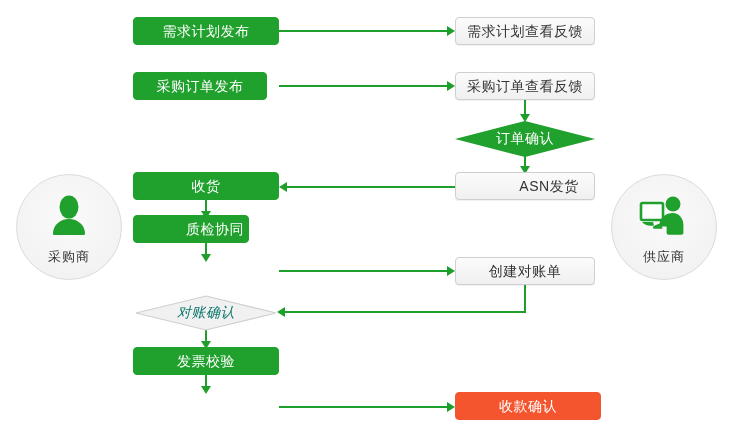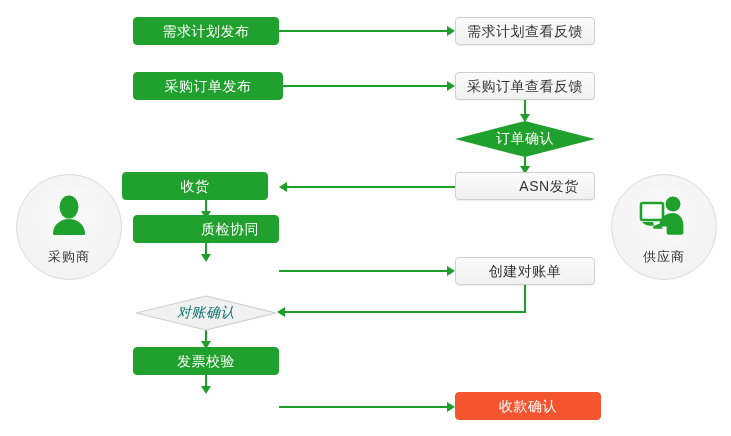--- a/index.html
+++ b/index.html
@@ -198,36 +198,36 @@
         <path d="M22 28.5c-3.4.6-6 1.6-7.6 2.9-1 .8-.6 2.3.8 2.3h8.4z" fill="#20A02C"></path>
       </svg>
     </span>
     <span class="alabel">供应商</span>
   </div>
 
   <div class="node green" style="left:133px; top:17px; width:146px; height:28px;">需求计划发布</div>
 
   <div class="node plain" style="left:455px; top:17px; width:140px; height:28px;">需求计划查看反馈</div>
 
-  <div class="node green" style="left:133px; top:72px; width:150px; height:28px;">采购订单发布</div>
+  <div class="node green" style="left:133px; top:72px; width:134px; height:28px;">采购订单发布</div>
 
   <div class="node plain" style="left:455px; top:72px; width:140px; height:28px;">采购订单查看反馈</div>
 
   <div class="diamond green" style="left:455px; top:121px; width:140px; height:36px;">
     <svg width="140" height="36" viewBox="0 0 140 36" aria-hidden="true">
       <polygon points="70,0 140,18 70,36 0,18" fill="#20A02C"></polygon>
     </svg>
     <span class="dlabel">订单确认</span>
   </div>
 
   <div class="node plain" style="left:455px; top:172px; width:140px; height:28px;padding-left:48px;">ASN发货</div>
 
-  <div class="node green" style="left:122px; top:172px; width:146px; height:28px;">收货</div>
-
-  <div class="node green" style="left:133px; top:215px; width:146px; height:28px;padding-left:48px;">质检协同</div>
+  <div class="node green" style="left:133px; top:172px; width:146px; height:28px;">收货</div>
+
+  <div class="node green" style="left:133px; top:215px; width:116px; height:28px;padding-left:48px;">质检协同</div>
 
 
   <div class="node plain" style="left:455px; top:257px; width:140px; height:28px;">创建对账单</div>
 
   <div class="diamond plain" style="left:135px; top:295px; width:142px; height:36px;">
     <svg width="142" height="36" viewBox="0 0 142 36" aria-hidden="true">
       <polygon points="71,1 141,18 71,35 1,18" fill="#f1f1f1" stroke="#cfcfcf" stroke-width="1.2"></polygon>
     </svg>
     <span class="dlabel">对账确认</span>
   </div>

